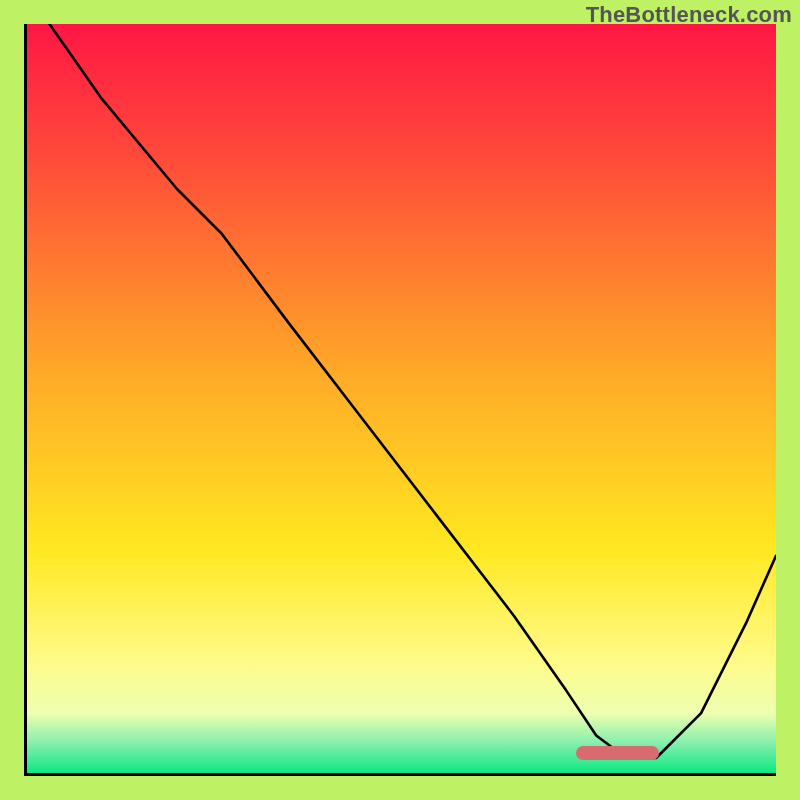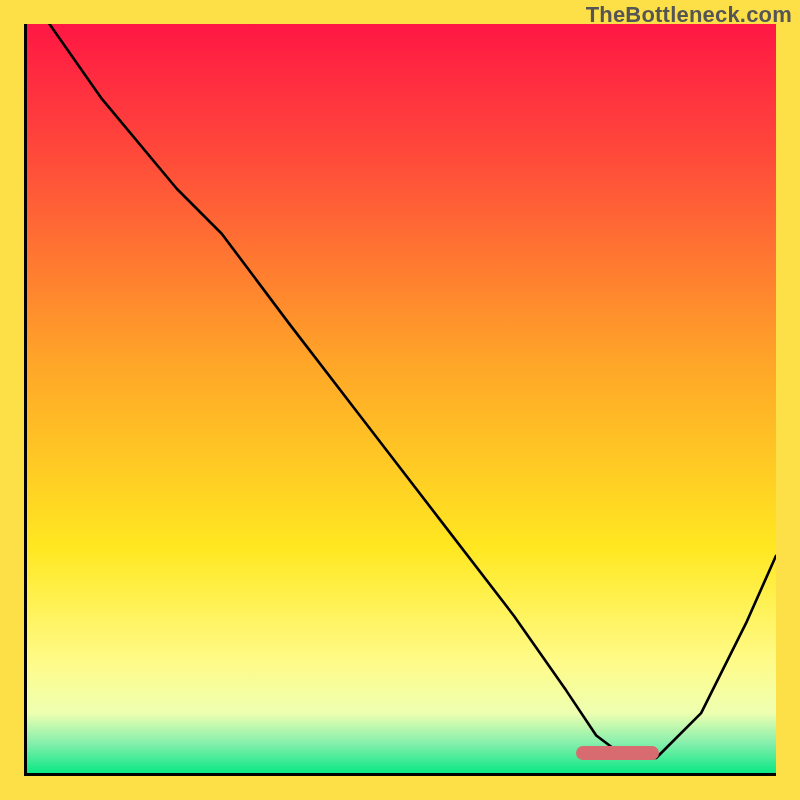--- a/index.html
+++ b/index.html
@@ -8,21 +8,21 @@
     width: 800px;
     height: 800px;
     overflow: hidden;
     background: #ffffff;
     font-family: Arial, Helvetica, sans-serif;
   }
   .frame {
     position: relative;
     width: 800px;
     height: 800px;
-    background: #fde047;
+    background: #bef264;
   }
   .watermark {
     position: absolute;
     top: 2px;
     right: 8px;
     color: #555555;
     font-size: 22px;
     font-weight: 600;
     letter-spacing: 0.2px;
     z-index: 5;

